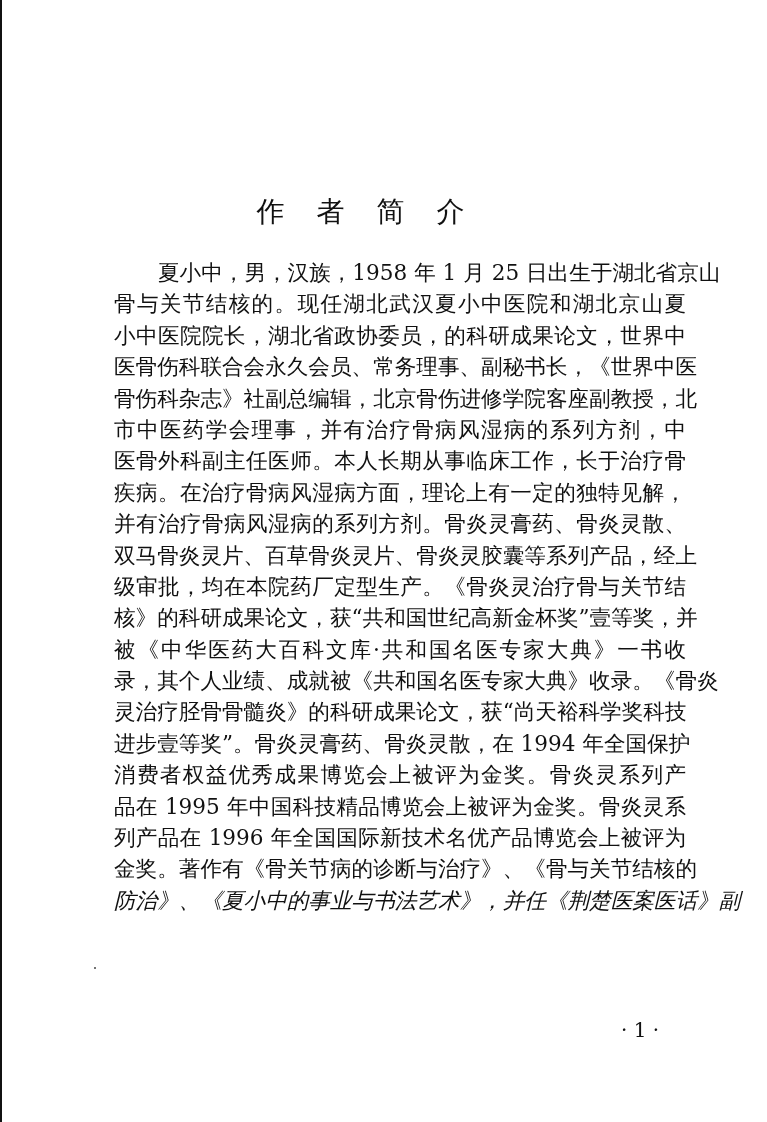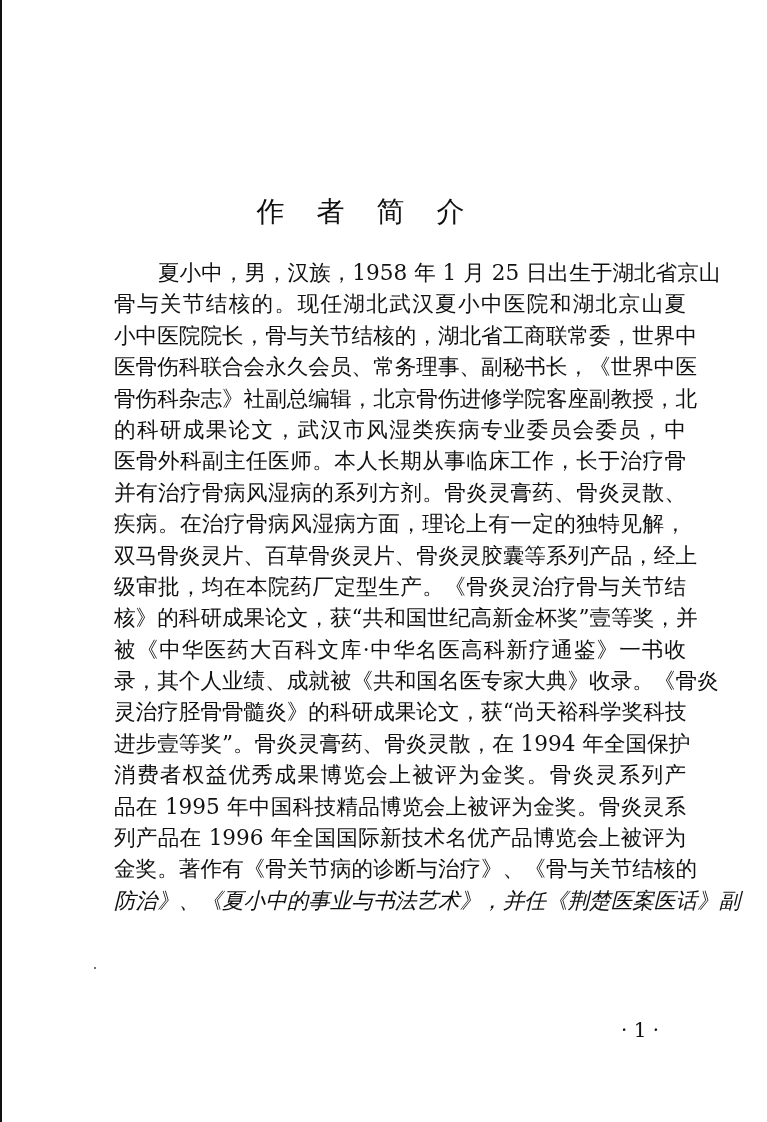--- a/index.html
+++ b/index.html
@@ -86,31 +86,31 @@
 
 <div class="page-edge"></div>
 
 <h1 class="title" style="margin:0;font-weight:normal;">
   <span>作</span><span>者</span><span>简</span><span>介</span>
 </h1>
 
 <div class="body-text">
   <div class="line indent">夏小中，男，汉族，1958 年 1 月 25 日出生于湖北省京山</div>
   <div class="line">骨与关节结核的。现任湖北武汉夏小中医院和湖北京山夏</div>
-  <div class="line">小中医院院长，骨与关节结核的，湖北省工商联常委，世界中</div>
+  <div class="line">小中医院院长，湖北省政协委员，的科研成果论文，世界中</div>
   <div class="line">医骨伤科联合会永久会员、常务理事、副秘书长，《世界中医</div>
   <div class="line">骨伤科杂志》社副总编辑，北京骨伤进修学院客座副教授，北</div>
-  <div class="line">的科研成果论文，武汉市风湿类疾病专业委员会委员，中</div>
+  <div class="line">市中医药学会理事，并有治疗骨病风湿病的系列方剂，中</div>
   <div class="line">医骨外科副主任医师。本人长期从事临床工作，长于治疗骨</div>
+  <div class="line">疾病。在治疗骨病风湿病方面，理论上有一定的独特见解，</div>
   <div class="line">并有治疗骨病风湿病的系列方剂。骨炎灵膏药、骨炎灵散、</div>
-  <div class="line">疾病。在治疗骨病风湿病方面，理论上有一定的独特见解，</div>
   <div class="line">双马骨炎灵片、百草骨炎灵片、骨炎灵胶囊等系列产品，经上</div>
   <div class="line">级审批，均在本院药厂定型生产。《骨炎灵治疗骨与关节结</div>
   <div class="line">核》的科研成果论文，获“共和国世纪高新金杯奖”壹等奖，并</div>
-  <div class="line">被《中华医药大百科文库·中华名医高科新疗通鉴》一书收</div>
+  <div class="line">被《中华医药大百科文库·共和国名医专家大典》一书收</div>
   <div class="line">录，其个人业绩、成就被《共和国名医专家大典》收录。《骨炎</div>
   <div class="line">灵治疗胫骨骨髓炎》的科研成果论文，获“尚天裕科学奖科技</div>
   <div class="line">进步壹等奖”。骨炎灵膏药、骨炎灵散，在 1994 年全国保护</div>
   <div class="line">消费者权益优秀成果博览会上被评为金奖。骨炎灵系列产</div>
   <div class="line">品在 1995 年中国科技精品博览会上被评为金奖。骨炎灵系</div>
   <div class="line">列产品在 1996 年全国国际新技术名优产品博览会上被评为</div>
   <div class="line">金奖。著作有《骨关节病的诊断与治疗》、《骨与关节结核的</div>
   <div class="line last">防治》、《夏小中的事业与书法艺术》，并任《荆楚医案医话》副</div>
 </div>
 

